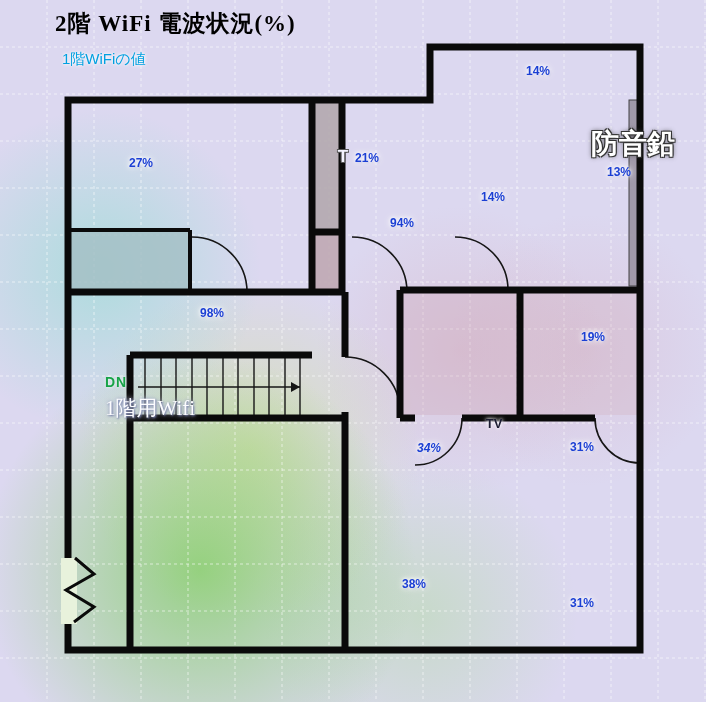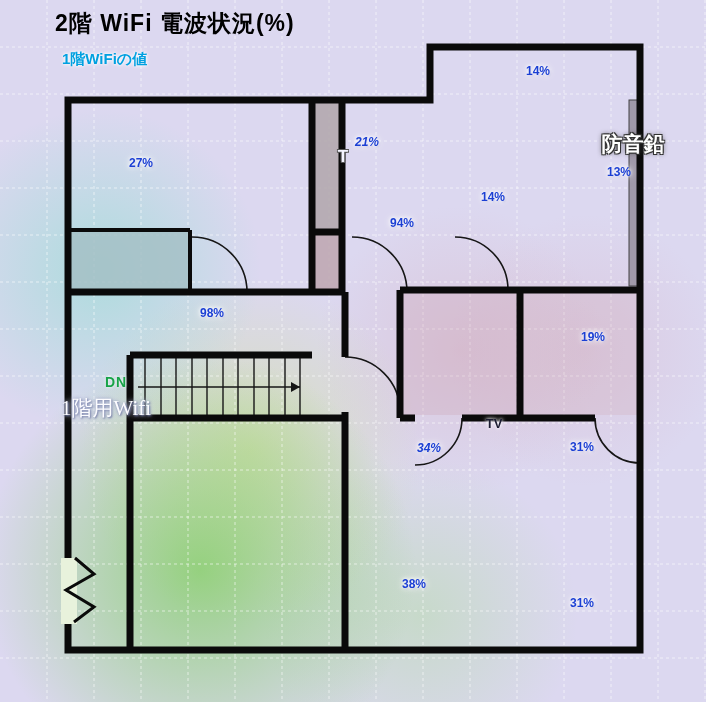--- a/index.html
+++ b/index.html
@@ -16,41 +16,42 @@
       var(--heat-lavender,#dcd8f0);
   }
   svg{position:absolute;left:0;top:0;}
   [data-name="grid-layer"] line{stroke:rgba(255,255,255,.6);stroke-width:1;stroke-dasharray:3 3;}
   .wall{stroke:var(--wall,#0a0a0a);stroke-width:7;fill:none;stroke-linecap:butt;}
   .wall-med{stroke:var(--wall,#0a0a0a);stroke-width:4;fill:none;}
   .thin{stroke:#161616;stroke-width:1.6;fill:none;}
   [data-name="stair-treads"] line{stroke:#161616;stroke-width:1.4;}
   .title{
     position:absolute;left:55px;top:8px;
-    font-family:Liberation Sans, sans-serif;font-size:23px;font-weight:600;color:#000;
+    font-family:Liberation Serif, serif;font-size:23px;font-weight:600;color:#000;
     letter-spacing:1px;white-space:nowrap;
   }
   .subtitle{
     position:absolute;left:62px;top:50px;
-    font-size:15px;font-weight:bold;color:var(--subtitle-text,#00a0e0);
+    font-size:15px;font-weight:normal;color:var(--subtitle-text,#00a0e0);
     text-shadow:0 0 3px #fff,0 0 5px #fff;white-space:nowrap;text-align:right;
   }
   .reading{
     position:absolute;transform:translate(-50%,-50%);
     font-size:12px;font-weight:bold;color:var(--reading-text,#1b3fd4);white-space:nowrap;
     text-shadow:0 0 3px #fff,0 0 5px #fff,0 0 9px rgba(255,255,255,.95),1px 1px 2px rgba(70,70,170,.35);
   }
   .ann{position:absolute;transform:translate(-50%,-50%);white-space:nowrap;}
   .ann.outline-white{
-    font-family:"Liberation Serif", serif;font-size:21px;font-weight:bold;color:#fff;
+    font-family:"Liberation Serif", serif;font-size:28px;font-weight:bold;color:#fff;
     text-shadow:-1px -1px 0 #333,1px -1px 0 #333,-1px 1px 0 #333,1px 1px 0 #333,0 0 5px #444;
   }
   .ann.glow-white{
     font-family:"Liberation Serif", serif;font-size:21px;color:#fcfcff;
     text-shadow:0 0 4px #7d86b5,0 0 7px rgba(255,255,255,.8),1px 1px 2px #5b6494;
+    margin-left:44px;
   }
   .ann.green{
     font-size:14px;font-weight:bold;color:#17a347;
     text-shadow:0 0 3px rgba(255,255,255,.9);letter-spacing:1px;margin-left:8px;
   }
   .ann.dark{
     font-size:13px;font-weight:bold;color:#1d1d33;
     text-shadow:0 0 3px #fff,0 0 5px rgba(255,255,255,.9);
   }
   .ann.glow-white-small{
@@ -155,21 +156,21 @@
       <polyline points="75,558 94,574 66,590 94,607 74,622" fill="none" stroke="#0a0a0a" stroke-width="3" data-name="wall-break-zigzag"></polyline>
     </g>
   </svg>
 
   <div class="title" data-name="page-title">2階 WiFi 電波状況(%)</div>
   <div class="subtitle" data-name="legend-note">1階WiFiの値</div>
 
   <div data-name="readings-layer">
       <span class="reading" data-name="wifi-reading" style="left: 141px; top: 163px;">27%</span>
       <span class="reading" data-name="wifi-reading" style="left: 538px; top: 71px;">14%</span>
-      <span class="reading" data-name="wifi-reading" style="left: 367px; top: 142px; font-style: italic;">21%</span>
+      <span class="reading" data-name="wifi-reading" style="left: 367px; top: 158px;">21%</span>
       <span class="reading" data-name="wifi-reading" style="left: 619px; top: 172px;">13%</span>
       <span class="reading" data-name="wifi-reading" style="left: 402px; top: 223px;">94%</span>
       <span class="reading" data-name="wifi-reading" style="left: 493px; top: 197px;">14%</span>
       <span class="reading" data-name="wifi-reading" style="left: 212px; top: 313px;">98%</span>
       <span class="reading" data-name="wifi-reading" style="left: 593px; top: 337px;">19%</span>
       <span class="reading" data-name="wifi-reading" style="left: 429px; top: 448px; font-style: italic;">34%</span>
       <span class="reading" data-name="wifi-reading" style="left: 582px; top: 447px;">31%</span>
       <span class="reading" data-name="wifi-reading" style="left: 414px; top: 584px;">38%</span>
       <span class="reading" data-name="wifi-reading" style="left: 582px; top: 603px;">31%</span>
     </div>

